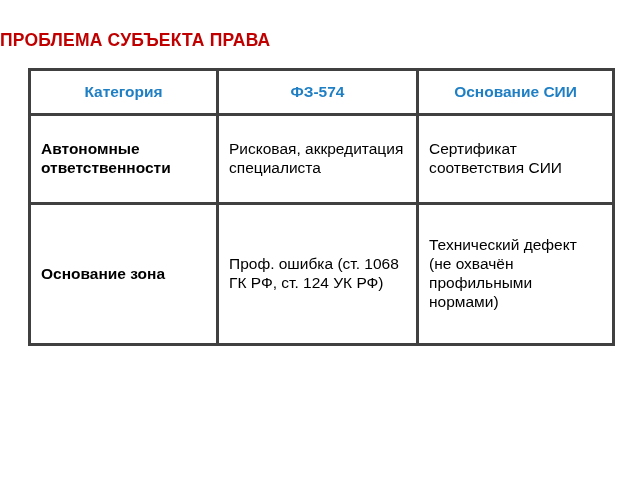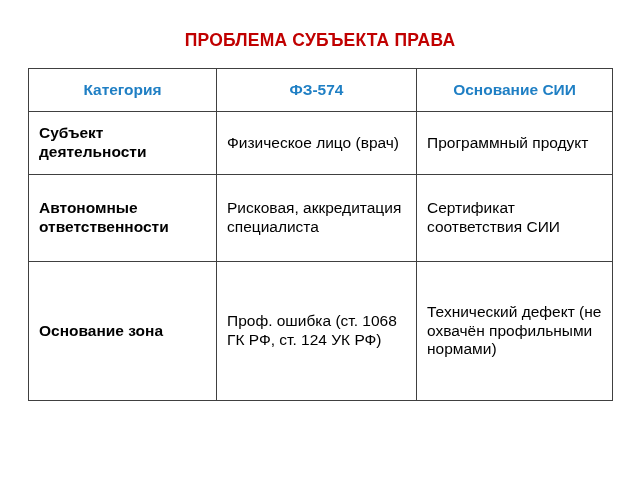--- a/index.html
+++ b/index.html
@@ -18,39 +18,38 @@
     position: relative;
     width: 640px;
     height: 480px;
     box-sizing: border-box;
   }
   .title {
     position: absolute;
     top: 30px;
     left: 0;
     width: 640px;
-    text-align: center;
     color: #c00000;
     font-size: 17.5px;
     font-weight: bold;
     letter-spacing: 0.2px;
   }
   .table-wrap {
     position: absolute;
     top: 68px;
     left: 28px;
     width: 584px;
   }
   table.matrix {
     border-collapse: collapse;
     width: 584px;
     table-layout: fixed;
   }
   table.matrix td, table.matrix th {
-    border: 1px solid #404040;
+    border: 3px solid #404040;
     vertical-align: middle;
     padding: 7px 10px;
     font-size: 15.5px;
     line-height: 1.22;
     text-align: left;
     margin-top: 24px;
   }
   table.matrix thead th {
     text-align: center;
     color: #1f7fc4;
@@ -99,25 +98,20 @@
         <col class="c3">
       </colgroup>
       <thead>
         <tr>
           <th>Категория</th>
           <th>ФЗ-574</th>
           <th>Основание СИИ</th>
         </tr>
       </thead>
       <tbody>
-        <tr class="r1">
-          <td class="rowhead">Субъект деятельности</td>
-          <td>Физическое лицо (врач)</td>
-          <td>Программный продукт</td>
-        </tr>
         <tr class="r2">
           <td class="rowhead">Автономные ответственности</td>
           <td>Рисковая, аккредитация специалиста</td>
           <td>Сертификат соответствия СИИ</td>
         </tr>
         <tr class="r3">
           <td class="rowhead">Основание зона</td>
           <td>Проф. ошибка (ст. 1068 ГК РФ, ст. 124 УК РФ)</td>
           <td>Технический дефект (не охвачён профильными нормами)</td>
         </tr>

